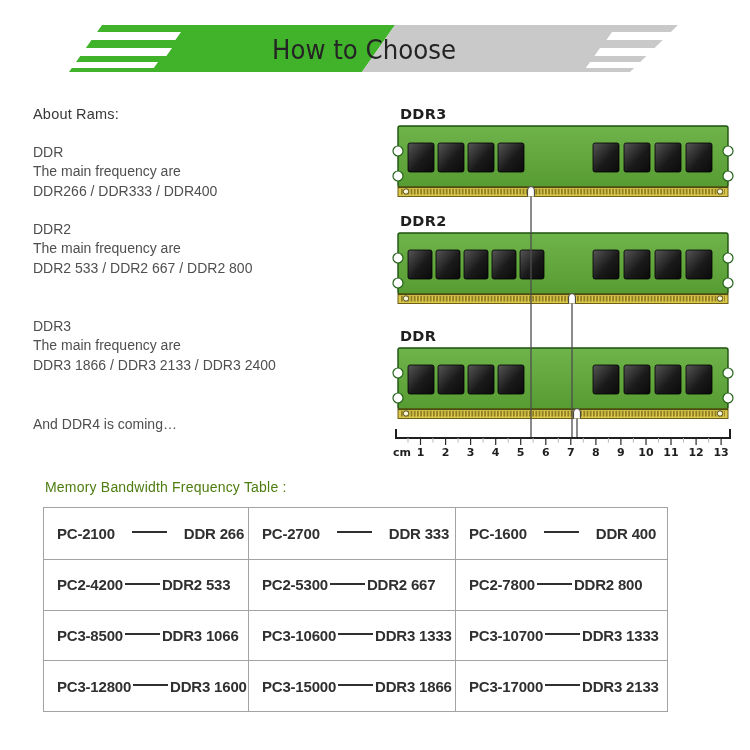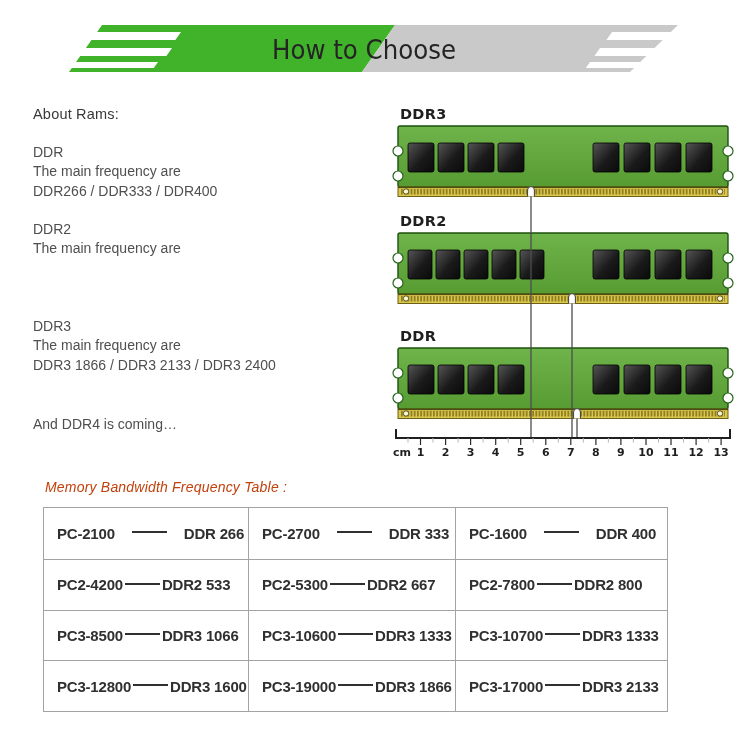--- a/index.html
+++ b/index.html
@@ -15,21 +15,21 @@
     left:33px; top:106px; font-size:14.5px; font-weight:normal; color:#383838;
     letter-spacing:.2px;
   }
   .ram-section, .about-footnote { left:33px; color:#4f4f4f; font-size:14px; line-height:19.3px; }
   .sec-0 { top:143px; }
   .sec-1 { top:220px; }
   .sec-2 { top:317px; }
   .about-footnote { top:415px; }
 
   
-  .table-title { left:45px; top:479px; font-size:14px; color:#c2410c; letter-spacing:.2px;font-style:italic; }
+  .table-title { left:45px; top:479px; font-size:14px; color:#4d7c0f; letter-spacing:.2px; }
   .freq-table {
     left:43px; top:507px; width:625px; height:205px;
     display:grid; grid-template-columns:204px 207px 212px; grid-template-rows:repeat(4,1fr);
     border:1px solid #a3a3a3; background:#fff;
   }
   .cell {
     display:flex; align-items:center; padding-left:13px;
     font-size:15px; font-weight:bold; color:#303030; letter-spacing:-0.2px;
     border-left:1px solid #a3a3a3; border-top:1px solid #a3a3a3;
     white-space:nowrap; overflow:hidden;
@@ -74,20 +74,21 @@
 
 <div class="abs ram-section sec-0">
   <div>DDR</div>
   <div>The main frequency are</div>
   <div>DDR266 / DDR333 / DDR400</div>
 </div>
 
 <div class="abs ram-section sec-1">
   <div>DDR2</div>
   <div>The main frequency are</div>
+  <div>DDR2 533 / DDR2 667 / DDR2 800</div>
 </div>
 
 <div class="abs ram-section sec-2">
   <div>DDR3</div>
   <div>The main frequency are</div>
   <div>DDR3 1866 / DDR3 2133 / DDR3 2400</div>
 </div>
 
 <div class="abs about-footnote">And DDR4 is coming…</div>
 
@@ -295,21 +296,21 @@
       <span class="dash"></span>
       <span>DDR3 1333</span>
     </div>
 
   <div class="cell">
       <span>PC3-12800</span>
       <span class="dash"></span>
       <span>DDR3 1600</span>
     </div>
   <div class="cell">
-      <span>PC3-19000</span>
+      <span>PC3-15000</span>
       <span class="dash"></span>
       <span>DDR3 1866</span>
     </div>
   <div class="cell">
       <span>PC3-17000</span>
       <span class="dash"></span>
       <span>DDR3 2133</span>
     </div>
 </div>
 

